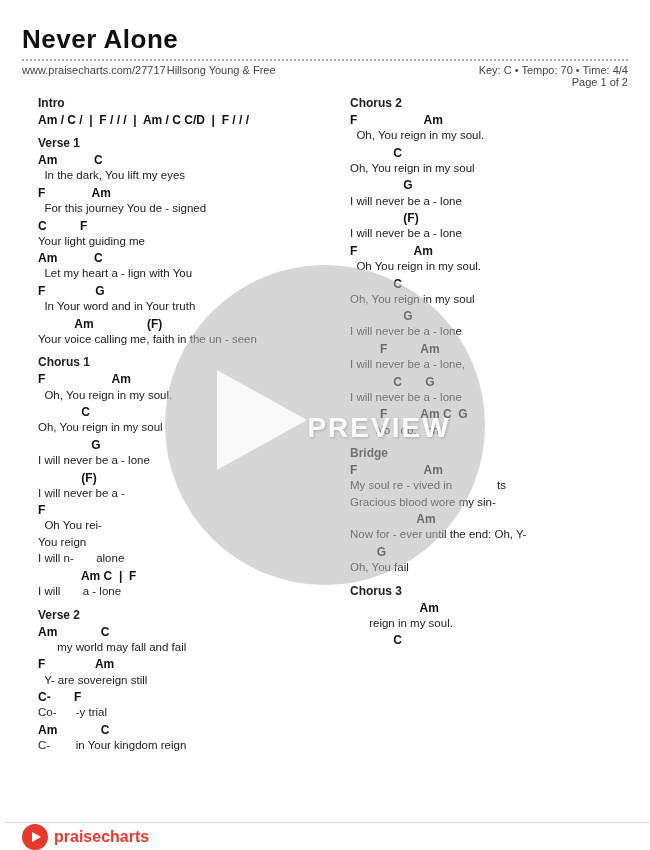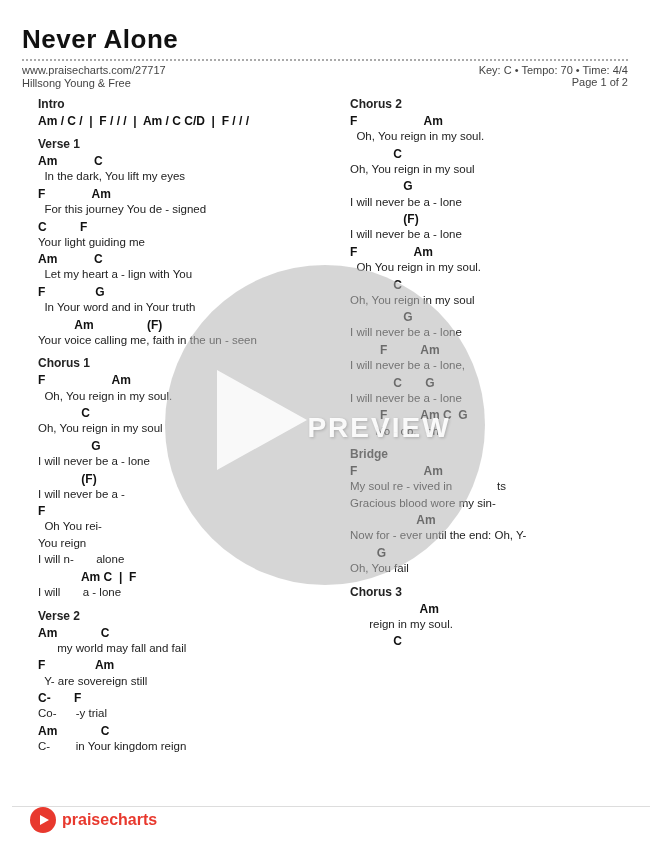--- a/index.html
+++ b/index.html
@@ -34,21 +34,21 @@
     }
 
     .meta-row {
       display: flex;
       justify-content: space-between;
       font-size: 11px;
       color: #444;
       margin-bottom: 8px;
     }
 
-    .meta-left { display: flex; flex-direction: column; gap: 1px; }
+    .meta-left { display: flex; flex-direction: row; gap: 1px; }
     .meta-right { text-align: right; }
 
     .columns {
       display: flex;
       gap: 18px;
       margin-top: 6px;
     }
 
     .col {
       flex: 1;
@@ -124,26 +124,26 @@
       letter-spacing: 2px;
       text-transform: uppercase;
       margin-top: 6px;
       text-shadow: 1px 1px 3px rgba(0,0,0,0.2);
     }
 
     
     .footer {
       position: absolute;
       bottom: 0;
-      left: 12px;
+      left: 4px;
       right: 0;
-      height: 44px;
+      height: 28px;
       border-top: 1px solid #ddd;
       display: flex;
-      align-items: flex-start;
+      align-items: flex-end;
       padding: 0 18px;
       background: #fff;
       z-index: 5;
     }
 
     .footer-logo {
       display: flex;
       align-items: center;
       gap: 6px;
     }

